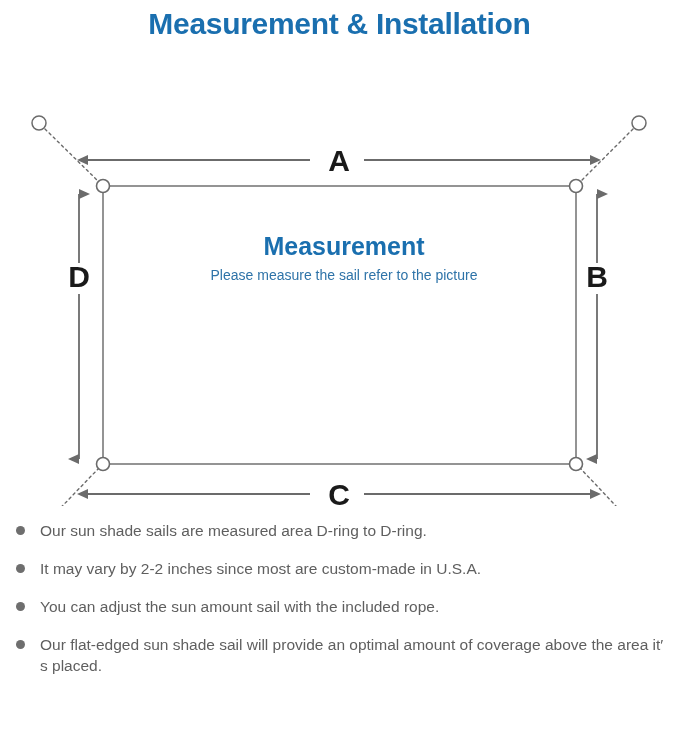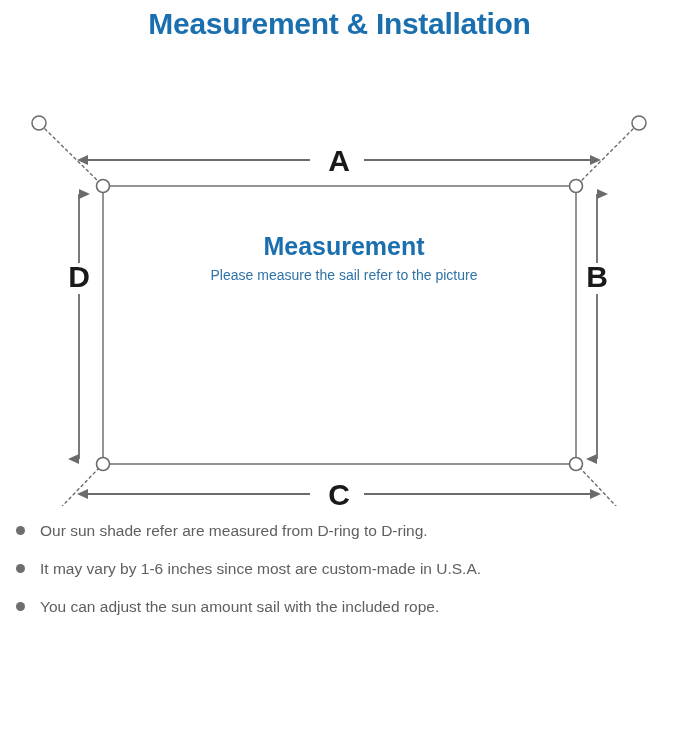--- a/index.html
+++ b/index.html
@@ -153,23 +153,27 @@
 
     <text class="svg-center-title" x="344" y="209" text-anchor="middle">Measurement</text>
     <text class="svg-center-sub" x="344" y="234" text-anchor="middle">Please measure the sail refer to the picture</text>
 
   </svg>
 </div>
 
 <ul id="notes-list">
   <li>
     <span class="bullet-dot"></span>
-    <span>Our sun shade refer are measured from D-ring to D-ring.</span>
+    <span>Our sun shade sails are measured area D-ring to D-ring.</span>
   </li>
   <li>
     <span class="bullet-dot"></span>
-    <span>It may vary by 1-6 inches since most are custom-made in U.S.A.</span>
+    <span>It may vary by 2-2 inches since most are custom-made in U.S.A.</span>
   </li>
   <li>
     <span class="bullet-dot"></span>
     <span>You can adjust the sun amount sail with the included rope.</span>
   </li>
+  <li>
+    <span class="bullet-dot"></span>
+    <span>Our flat-edged sun shade sail will provide an optimal amount of coverage above the area it′ s placed.</span>
+  </li>
 </ul>
 
 </body></html>

